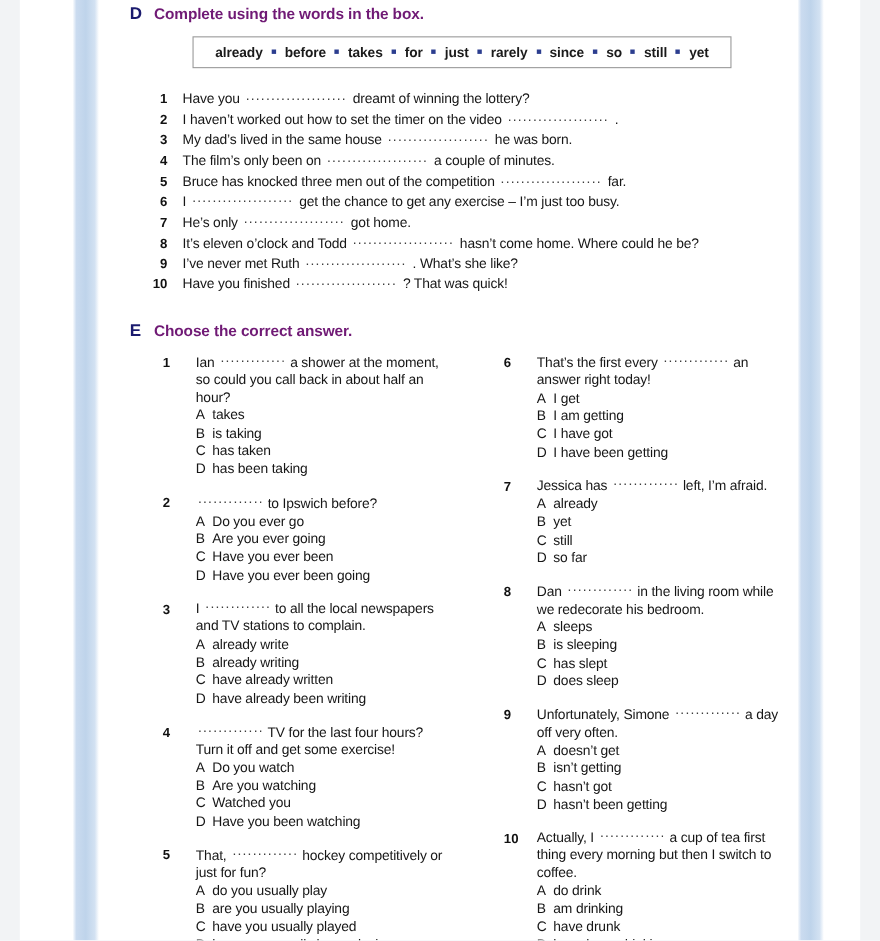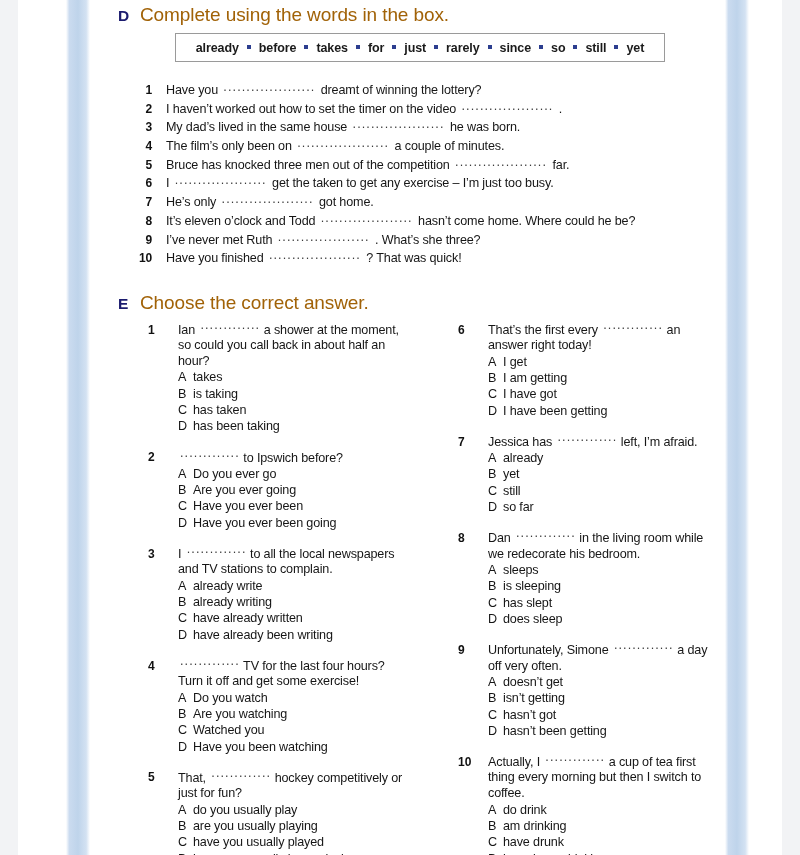--- a/index.html
+++ b/index.html
@@ -54,23 +54,23 @@
     align-items: baseline;
   }
   .section-letter {
     font-weight: bold;
     font-size: 15.5px;
     color: #1b1b6e;
     width: 22px;
     flex: none;
   }
   .section-title {
-    font-weight: normal;
-    font-size: 19px;
-    color: #a16207;
+    font-weight: bold;
+    font-size: 14px;
+    color: #701a75;
     letter-spacing: -0.1px;
   }
 
   
   #wordbox {
     position: absolute;
     left: 157px;
     top: 33px;
     width: 490px;
     height: 29px;
@@ -245,33 +245,33 @@
         <div class="d-row">
           <span class="d-num">4</span>
           <span class="d-text"><span>The film’s only been on </span><span class="blank long">..........................</span><span> a couple of minutes.</span></span>
         </div>
         <div class="d-row">
           <span class="d-num">5</span>
           <span class="d-text"><span>Bruce has knocked three men out of the competition </span><span class="blank long">..........................</span><span> far.</span></span>
         </div>
         <div class="d-row">
           <span class="d-num">6</span>
-          <span class="d-text"><span>I </span><span class="blank long">..........................</span><span> get the taken to get any exercise – I’m just too busy.</span></span>
+          <span class="d-text"><span>I </span><span class="blank long">..........................</span><span> get the chance to get any exercise – I’m just too busy.</span></span>
         </div>
         <div class="d-row">
           <span class="d-num">7</span>
           <span class="d-text"><span>He’s only </span><span class="blank long">..........................</span><span> got home.</span></span>
         </div>
         <div class="d-row">
           <span class="d-num">8</span>
           <span class="d-text"><span>It’s eleven o’clock and Todd </span><span class="blank long">..........................</span><span> hasn’t come home. Where could he be?</span></span>
         </div>
         <div class="d-row">
           <span class="d-num">9</span>
-          <span class="d-text"><span>I’ve never met Ruth </span><span class="blank long">..........................</span><span> . What’s she three?</span></span>
+          <span class="d-text"><span>I’ve never met Ruth </span><span class="blank long">..........................</span><span> . What’s she like?</span></span>
         </div>
         <div class="d-row">
           <span class="d-num">10</span>
           <span class="d-text"><span>Have you finished </span><span class="blank long">..........................</span><span> ? That was quick!</span></span>
         </div>
       </div>
 
     <div class="section-head" id="head-e" style="left:100px; top:292px;">
       <span class="section-letter">E</span>
       <span class="section-title">Choose the correct answer.</span>

